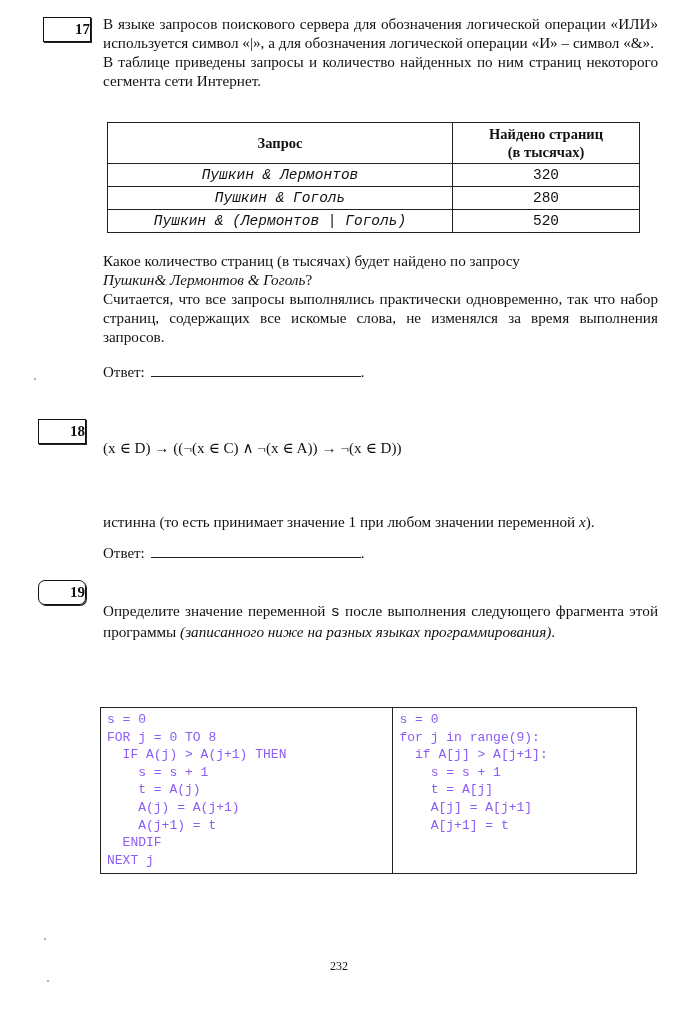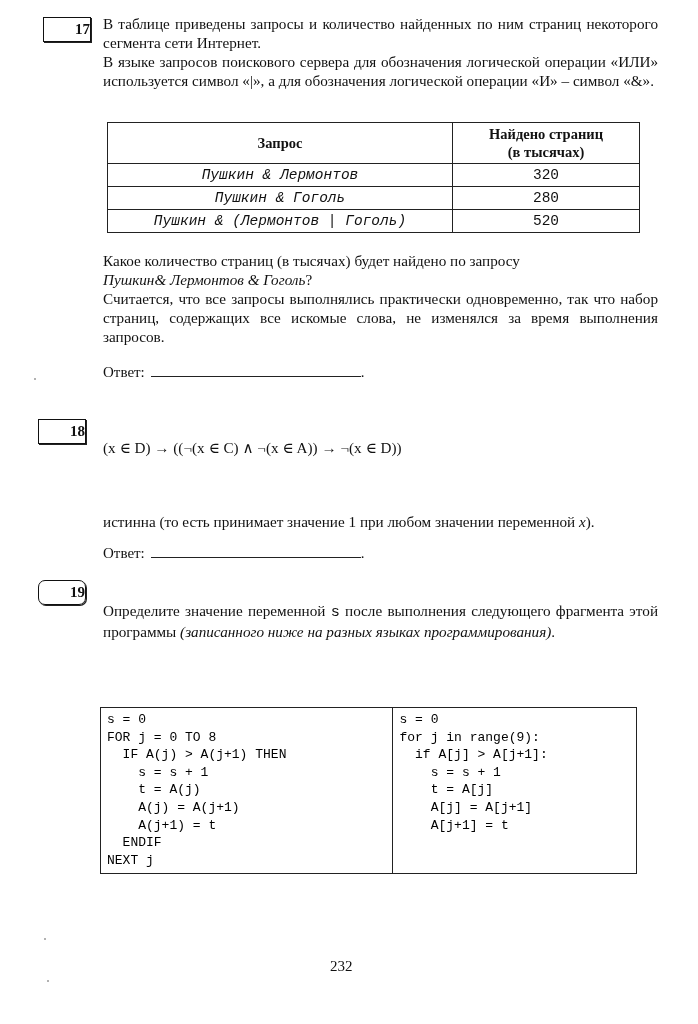--- a/index.html
+++ b/index.html
@@ -30,33 +30,33 @@
     height: 14px; vertical-align: baseline; margin-left: 6px; }
 
   table.code { position: absolute; left: 100px; top: 707px; width: 537px;
     border-collapse: collapse; }
   table.code th { border: 1.4px solid #222; text-align: left; font-weight: bold;
     font-size: 14.5px; height: 23px; padding: 0 0 0 5px; }
   table.code td { border: 1.4px solid #222; vertical-align: top; padding: 3px 0 4px 6px;
     height: 152px; }
   table.code .cb { width: 272px; }
   pre.src { margin: 0; font-family: "Liberation Mono", "DejaVu Sans Mono", monospace;
-    font-size: 13px; line-height: 17.6px; color: #000000; }
+    font-size: 13px; line-height: 17.6px; color: #8b5cf6; }
 
-  .page-num { position: absolute; left: 330px; top: 957px; font-size: 15px; }
+  .page-num { position: absolute; left: 330px; top: 957px; font-size: 12px; }
   .dot { position: absolute; width: 2px; height: 2px; background: #999; border-radius: 1px; }
 </style>
 </head>
 <body>
 
 <div class="task-num" style="left:43px; top:17px;">17</div>
 
 <div class="para" style="top:14px;">
+  <p>В языке запросов поискового сервера для обозначения логической операции «ИЛИ» используется символ «|», а для обозначения логической операции «И» – символ «&amp;».</p>
   <p>В таблице приведены запросы и количество найденных по ним страниц некоторого сегмента сети Интернет.</p>
-  <p>В языке запросов поискового сервера для обозначения логической операции «ИЛИ» используется символ «|», а для обозначения логической операции «И» – символ «&amp;».</p>
 </div>
 
 <table class="q">
   <tbody>
       <tr>
     <th class="c1">Запрос</th>
     <th>
       <span>Найдено страниц</span><br>
       <span>(в тысячах)</span>
     </th>

